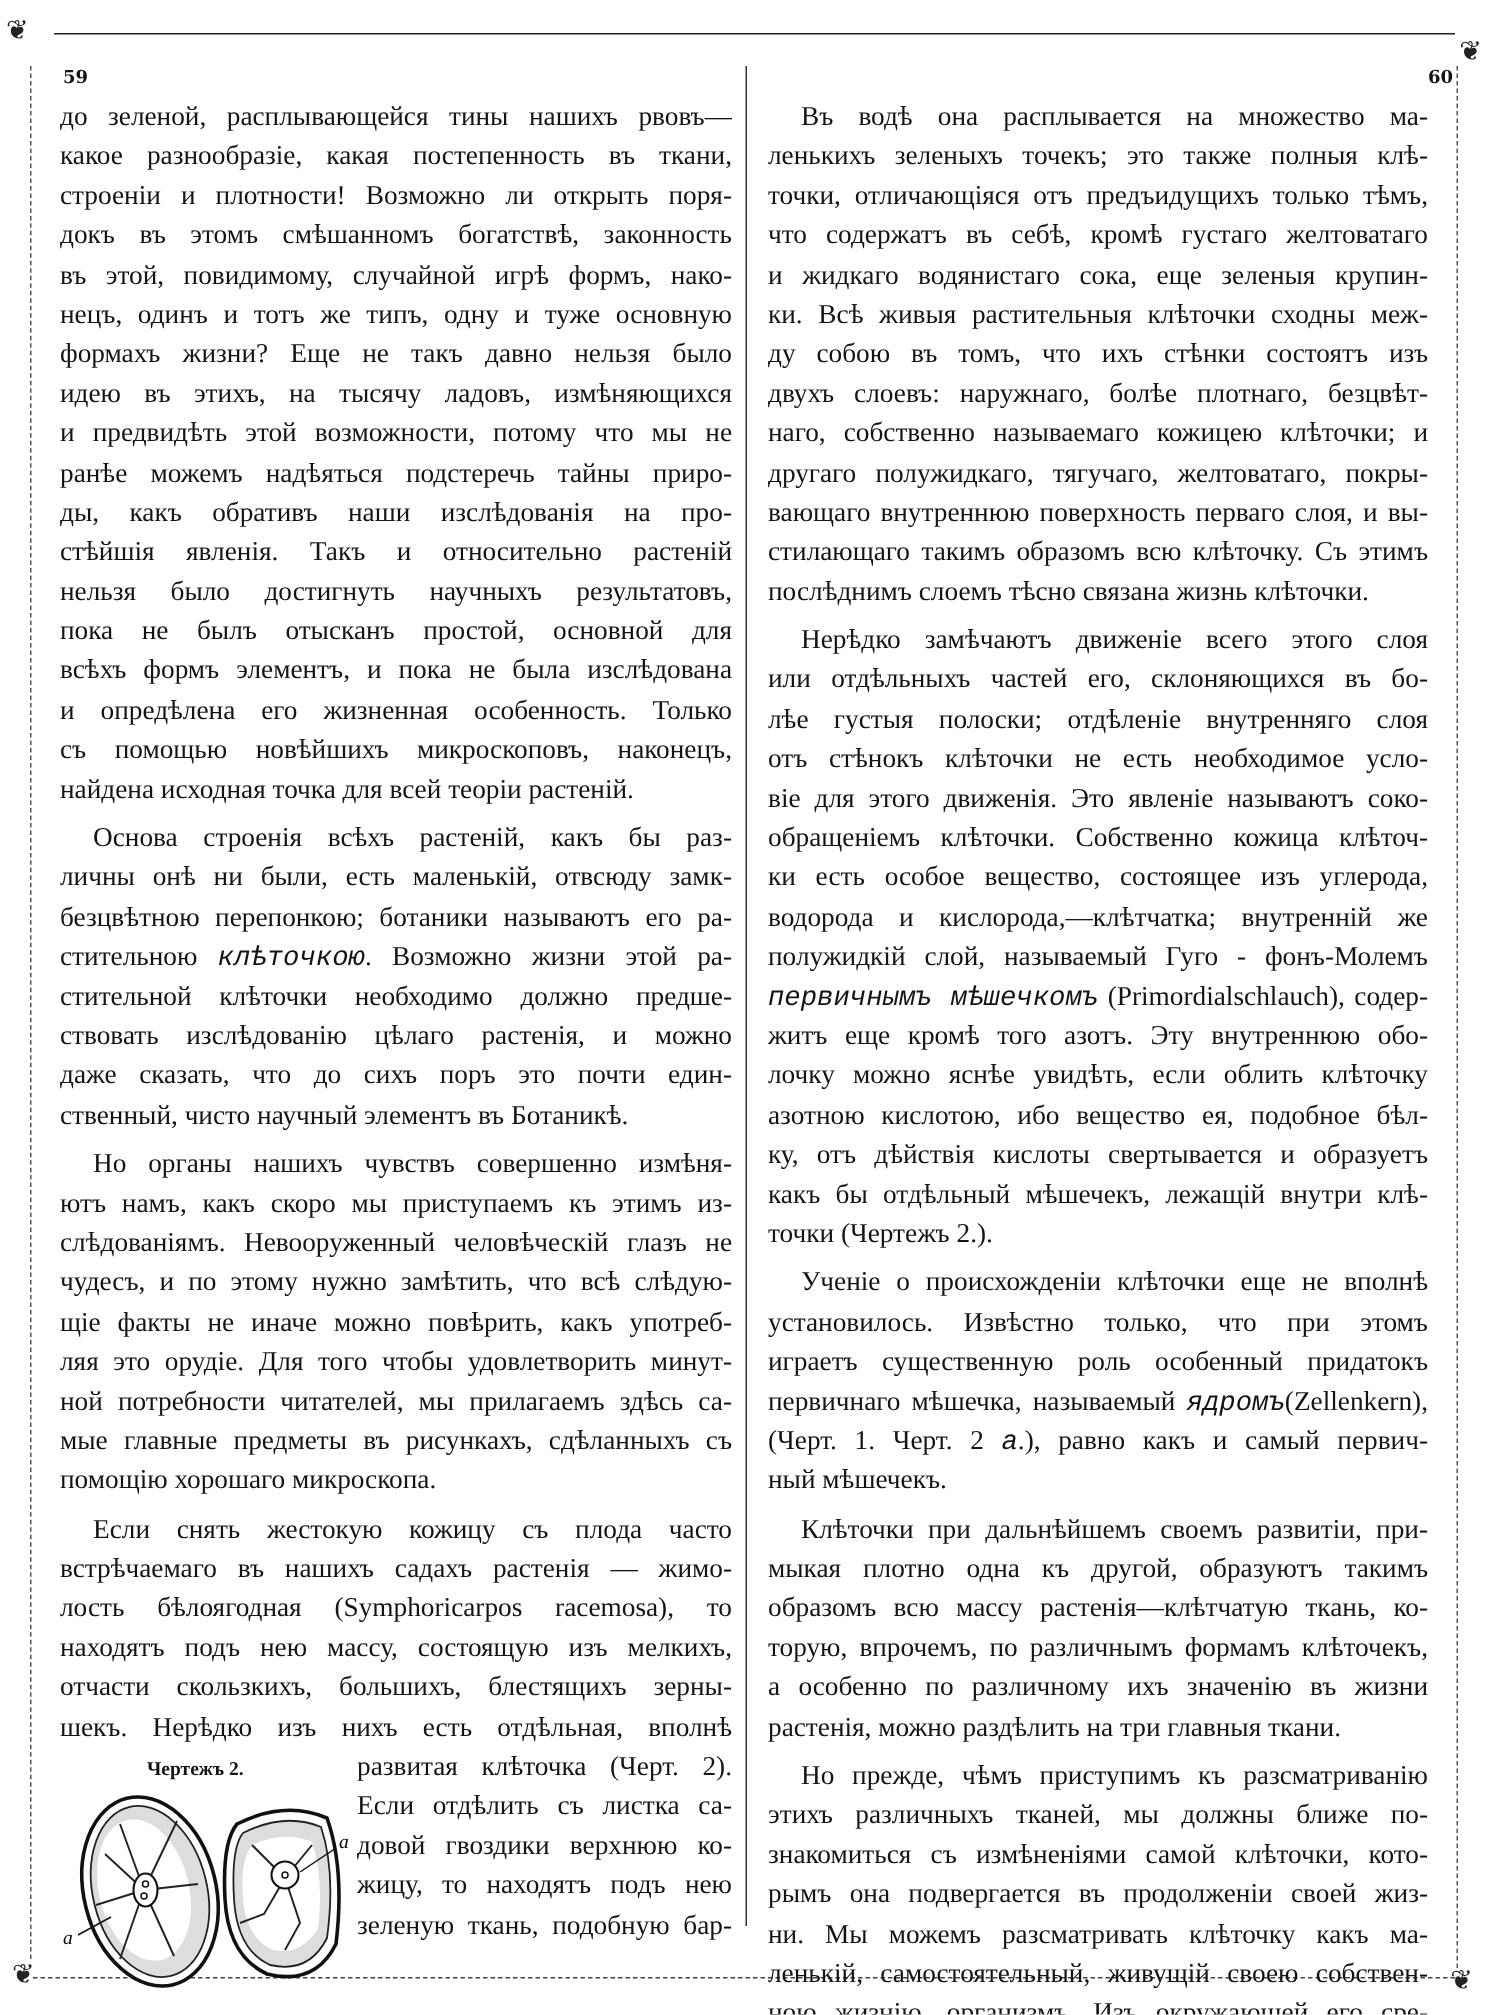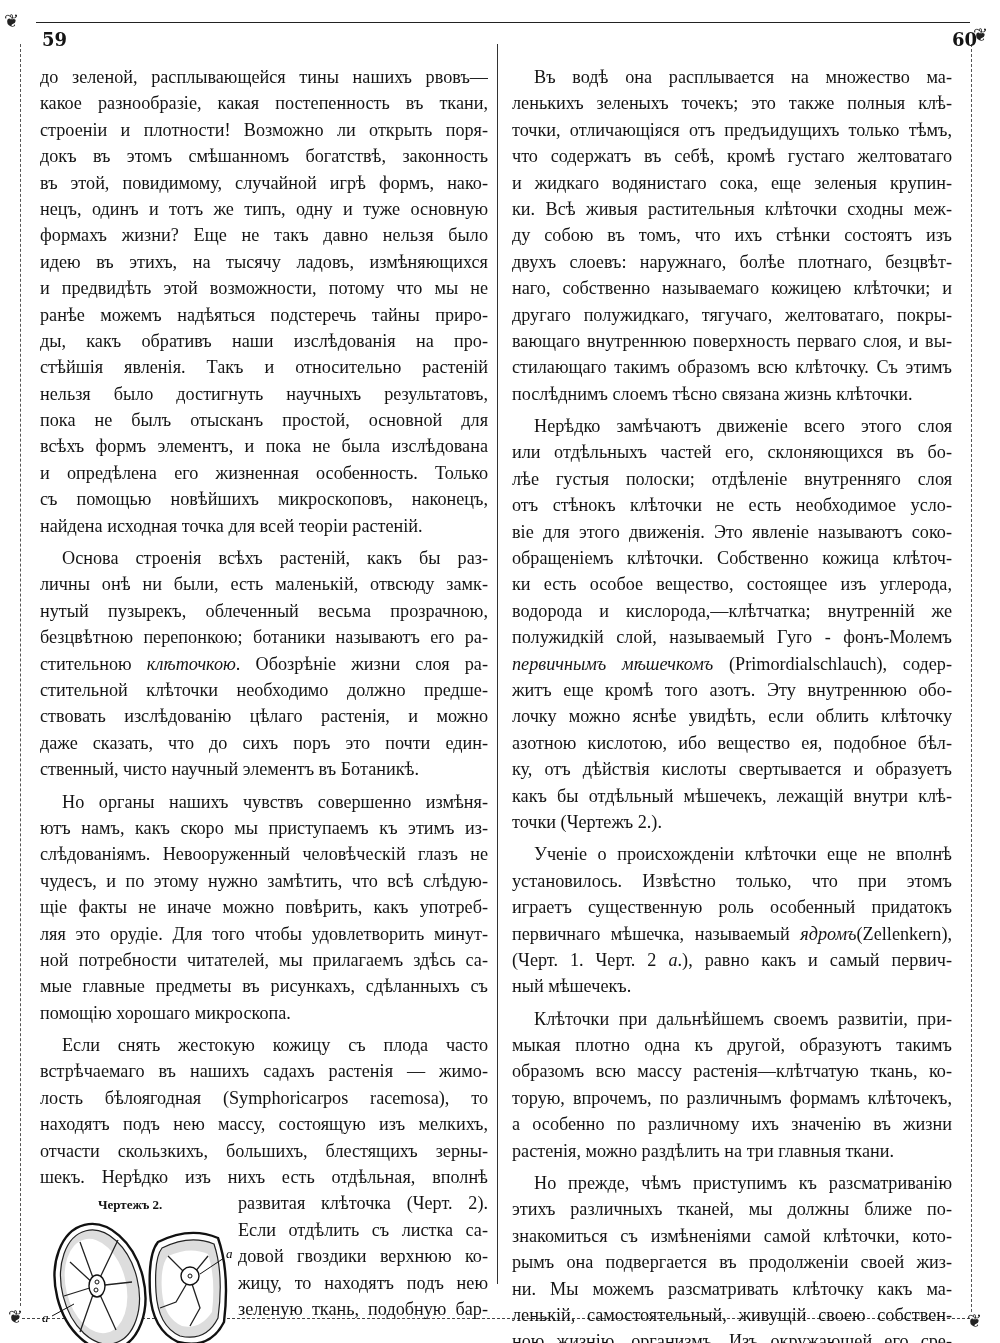--- a/index.html
+++ b/index.html
@@ -8,36 +8,36 @@
   .frame-top { position:absolute; left:36px; right:30px; top:22px; border-top:1.5px solid #222; }
   .frame-bottom { position:absolute; left:22px; right:30px; top:1318px; border-top:1.5px dashed #444; }
   .frame-left { position:absolute; left:20px; top:44px; height:1262px; border-left:1.5px dashed #555; }
   .frame-right { position:absolute; right:28px; top:44px; height:1268px; border-left:1.5px dashed #555; }
   .divider { position:absolute; left:497px; top:44px; height:1240px; border-left:1.5px solid #333; }
   .corner { position:absolute; font-size:18px; line-height:18px; color:#222; }
   .corner.tl { left:4px; top:12px; }
   .corner.tr { right:12px; top:26px; }
   .corner.bl { left:8px; top:1308px; }
   .corner.br { right:18px; top:1312px; }
-  .page-num { position:absolute; top:29px; font-size:18px; font-weight:bold; }
+  .page-num { position:absolute; top:44px; font-size:12px; font-weight:bold; }
   .page-num.left { left:42px; }
   .page-num.right { left:952px; }
   .col { position:absolute; top:64px; font-family:"Liberation Serif", "DejaVu Serif", serif;
          font-size:18.2px; line-height:26.4px; }
   .col.left { left:40px; width:448px; }
   .col.right { left:512px; width:440px; }
   .line { display:block; white-space:nowrap; text-align:justify; text-align-last:justify; height:26.4px; overflow:hidden; }
   .line.last { text-align-last:left; }
   .line.indent { padding-left:22px; }
   .para-gap { height:6px; }
   .fig-wrap { position:relative; height:190px; }
   .fig-title { position:absolute; left:58px; top:2px; font-size:13px; font-weight:bold; }
   .fig-img { position:absolute; left:0px; top:22px; width:198px; height:150px; }
   .fig-text { position:absolute; left:198px; top:0; width:250px; }
-  i, .it { font-style:italic; }
+  i, .it { font-style:italic;font-family:Liberation Mono, monospace; }
 </style>
 </head>
 <body>
 
 <div class="frame-top"></div>
 <div class="frame-bottom"></div>
 <div class="frame-left"></div>
 <div class="frame-right"></div>
 <div class="divider"></div>
 
@@ -67,23 +67,22 @@
       <span class="line">пока не былъ отысканъ простой, основной для</span>
       <span class="line">всѣхъ формъ элементъ, и пока не была изслѣдована</span>
       <span class="line">и опредѣлена его жизненная особенность. Только</span>
       <span class="line">съ помощью новѣйшихъ микроскоповъ, наконецъ,</span>
       <span class="line last">найдена исходная точка для всей теоріи растеній.</span>
     </div>
   <div class="para-gap"></div>
   <div>
       <span class="line indent">Основа строенія всѣхъ растеній, какъ бы раз-</span>
       <span class="line">личны онѣ ни были, есть маленькій, отвсюду замк-</span>
-      <span class="line">нутый пузырекъ, облеченный весьма прозрачною,</span>
       <span class="line">безцвѣтною перепонкою; ботаники называютъ его ра-</span>
-      <span class="line"><span>стительною </span><span class="it">клѣточкою</span><span>. Обозрѣніе жизни слоя ра-</span></span>
+      <span class="line"><span>стительною </span><span class="it">клѣточкою</span><span>. Возможно жизни этой ра-</span></span>
       <span class="line">стительной клѣточки необходимо должно предше-</span>
       <span class="line">ствовать изслѣдованію цѣлаго растенія, и можно</span>
       <span class="line">даже сказать, что до сихъ поръ это почти един-</span>
       <span class="line last">ственный, чисто научный элементъ въ Ботаникѣ.</span>
     </div>
   <div class="para-gap"></div>
   <div>
       <span class="line indent">Но органы нашихъ чувствъ совершенно измѣня-</span>
       <span class="line">ютъ намъ, какъ скоро мы приступаемъ къ этимъ из-</span>
       <span class="line">слѣдованіямъ. Невооруженный человѣческій глазъ не</span>

